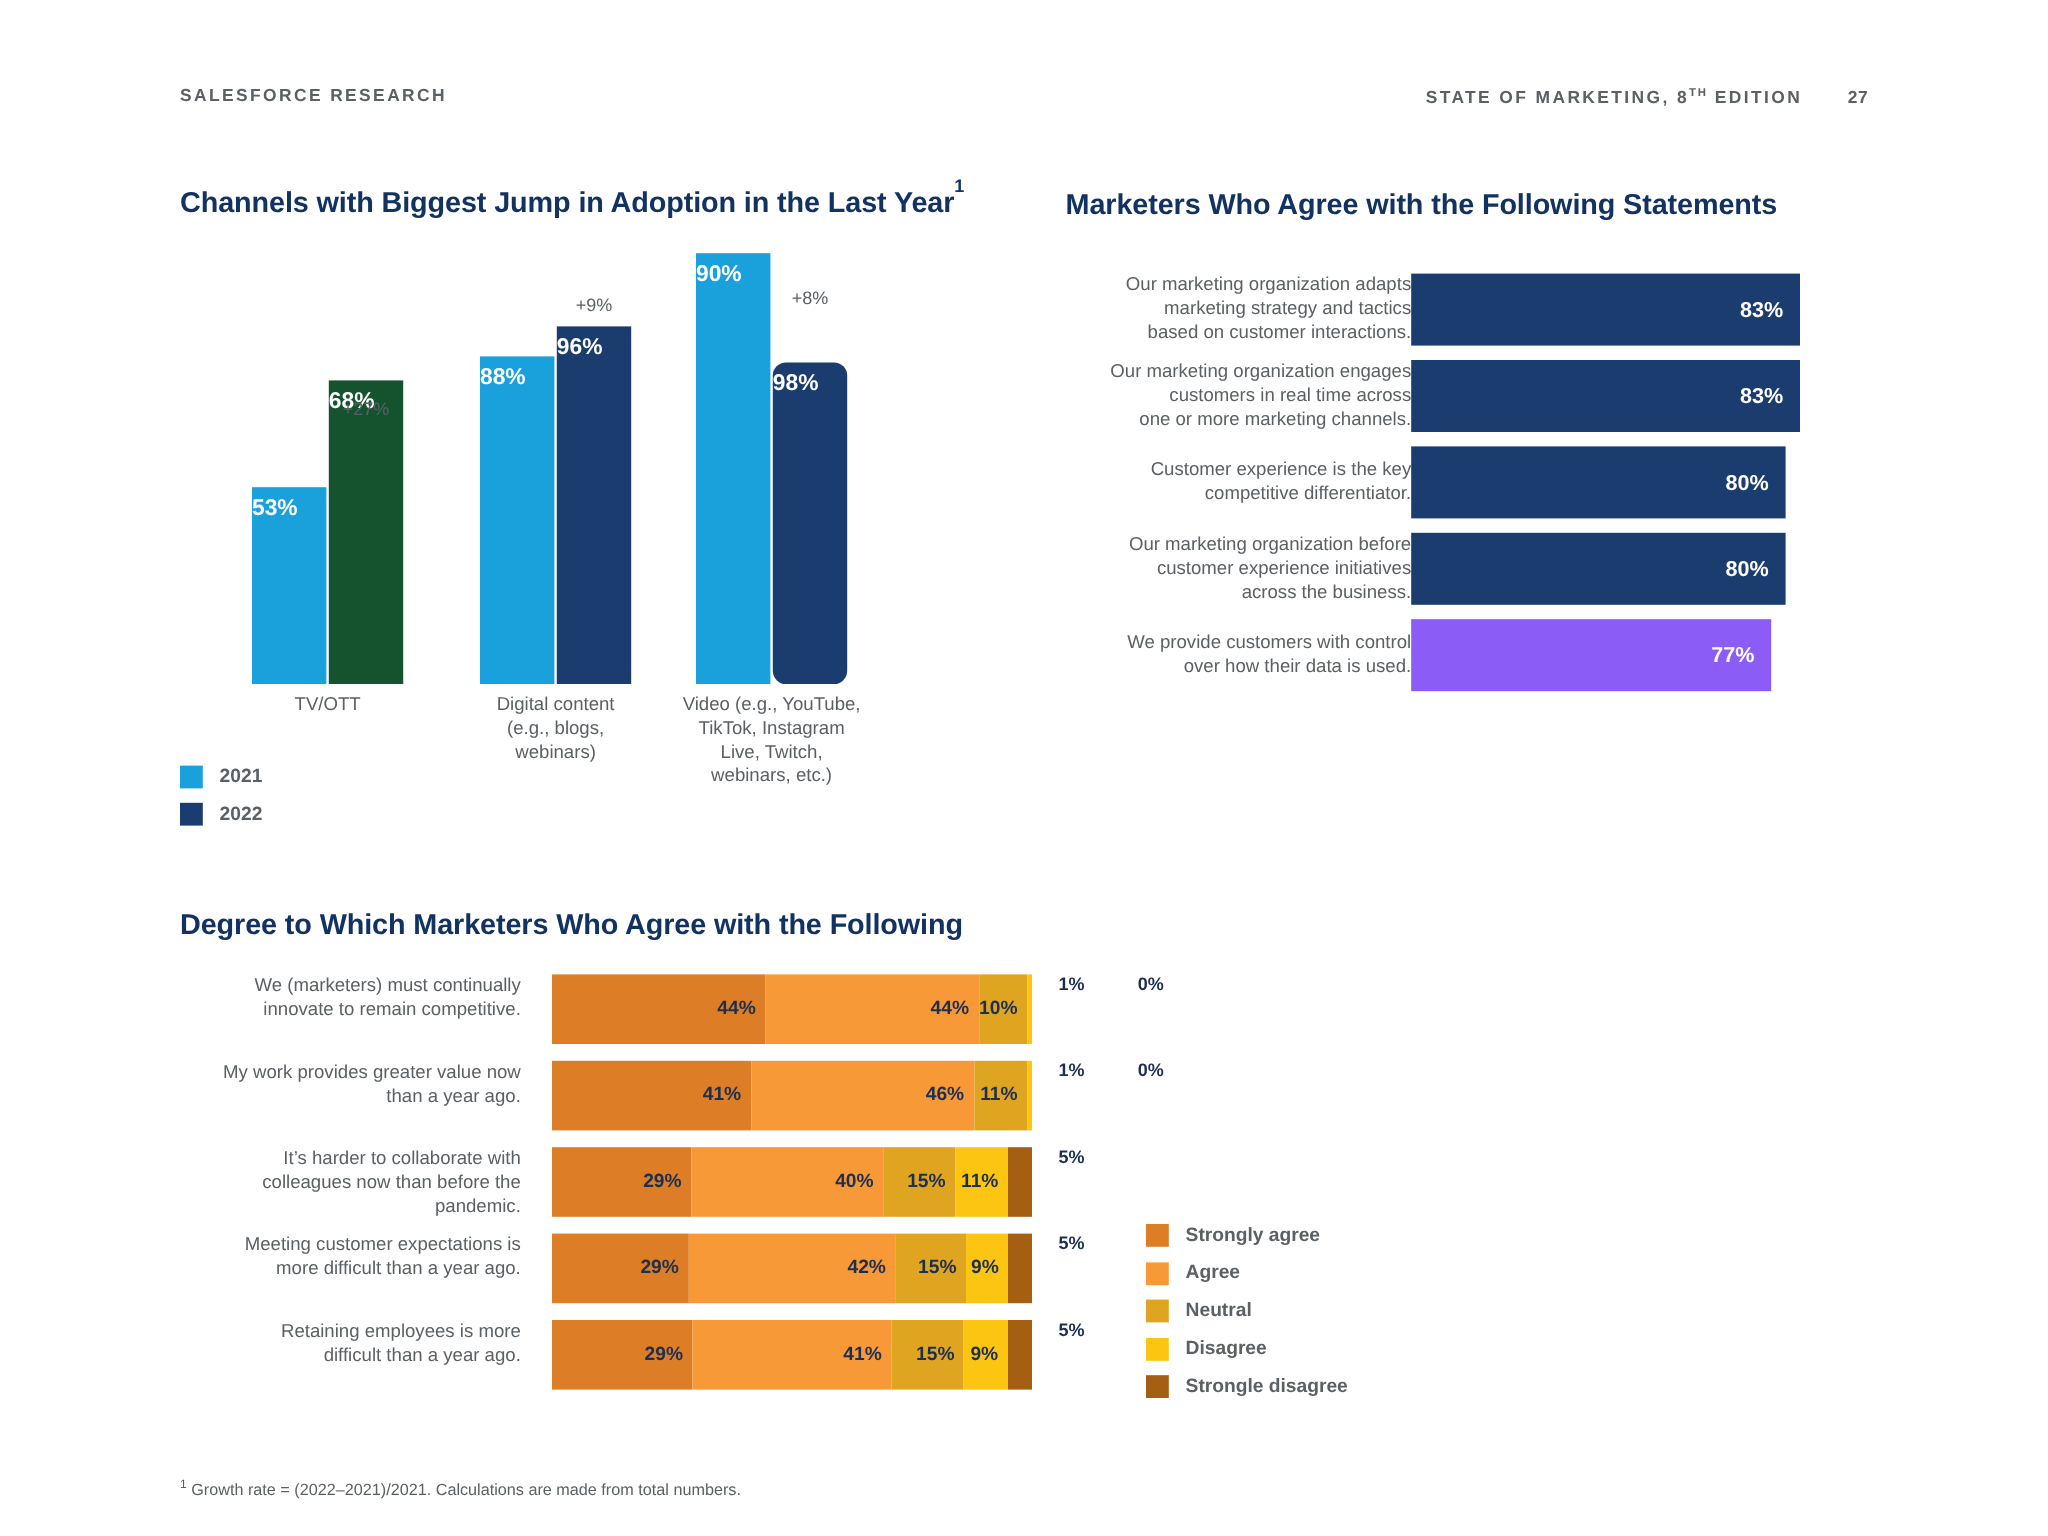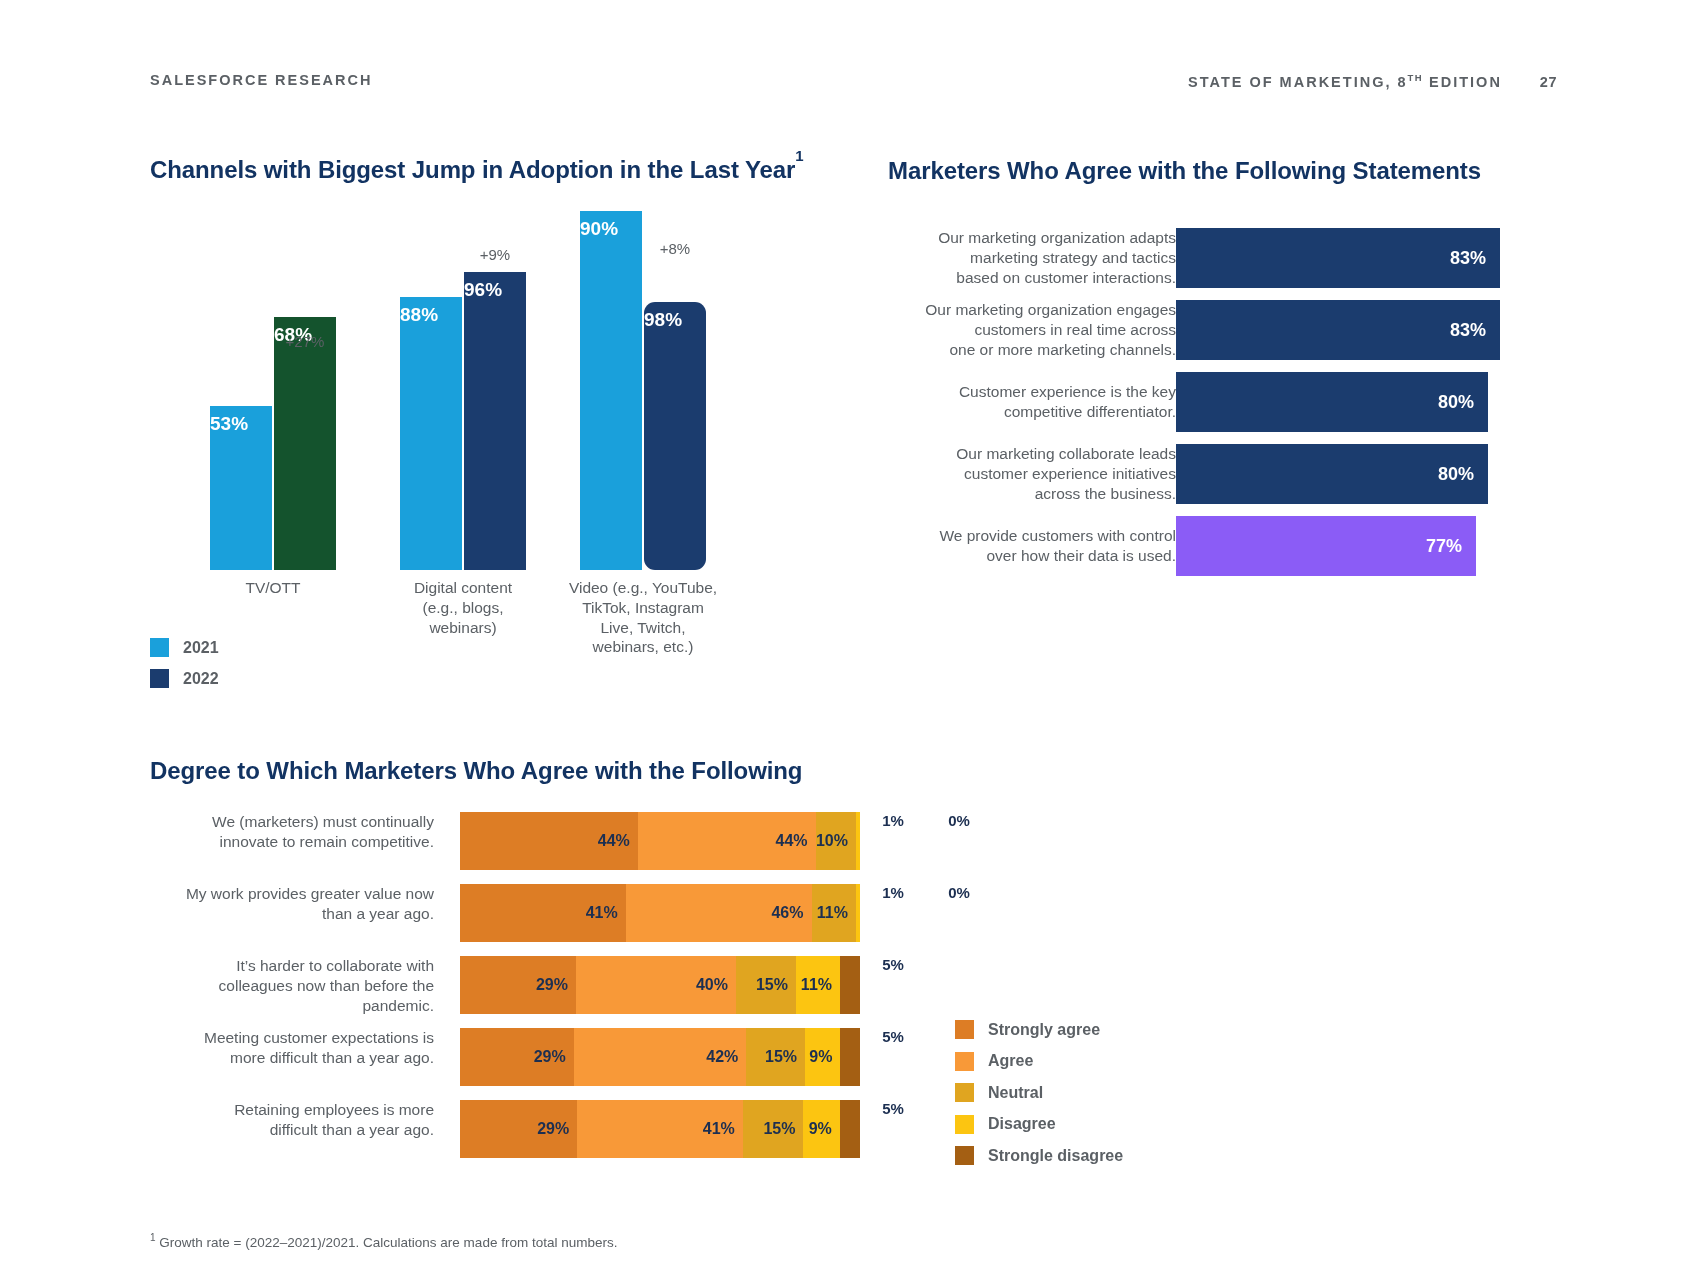--- a/index.html
+++ b/index.html
@@ -224,21 +224,21 @@
           <div>competitive differentiator.</div>
         </div>
         <div class="hbar-track">
           <div class="hbar-fill" style="width: 312px; background: rgb(27, 60, 110);">
             <span class="hbar-val">80%</span>
           </div>
         </div>
       </div>
       <div class="hbar-row">
         <div class="hbar-label">
-          <div>Our marketing collaborate leads</div>
+          <div>Our marketing organization before</div>
           <div>customer experience initiatives</div>
           <div>across the business.</div>
         </div>
         <div class="hbar-track">
           <div class="hbar-fill" style="width: 312px; background: rgb(27, 60, 110);">
             <span class="hbar-val">80%</span>
           </div>
         </div>
       </div>
       <div class="hbar-row">

